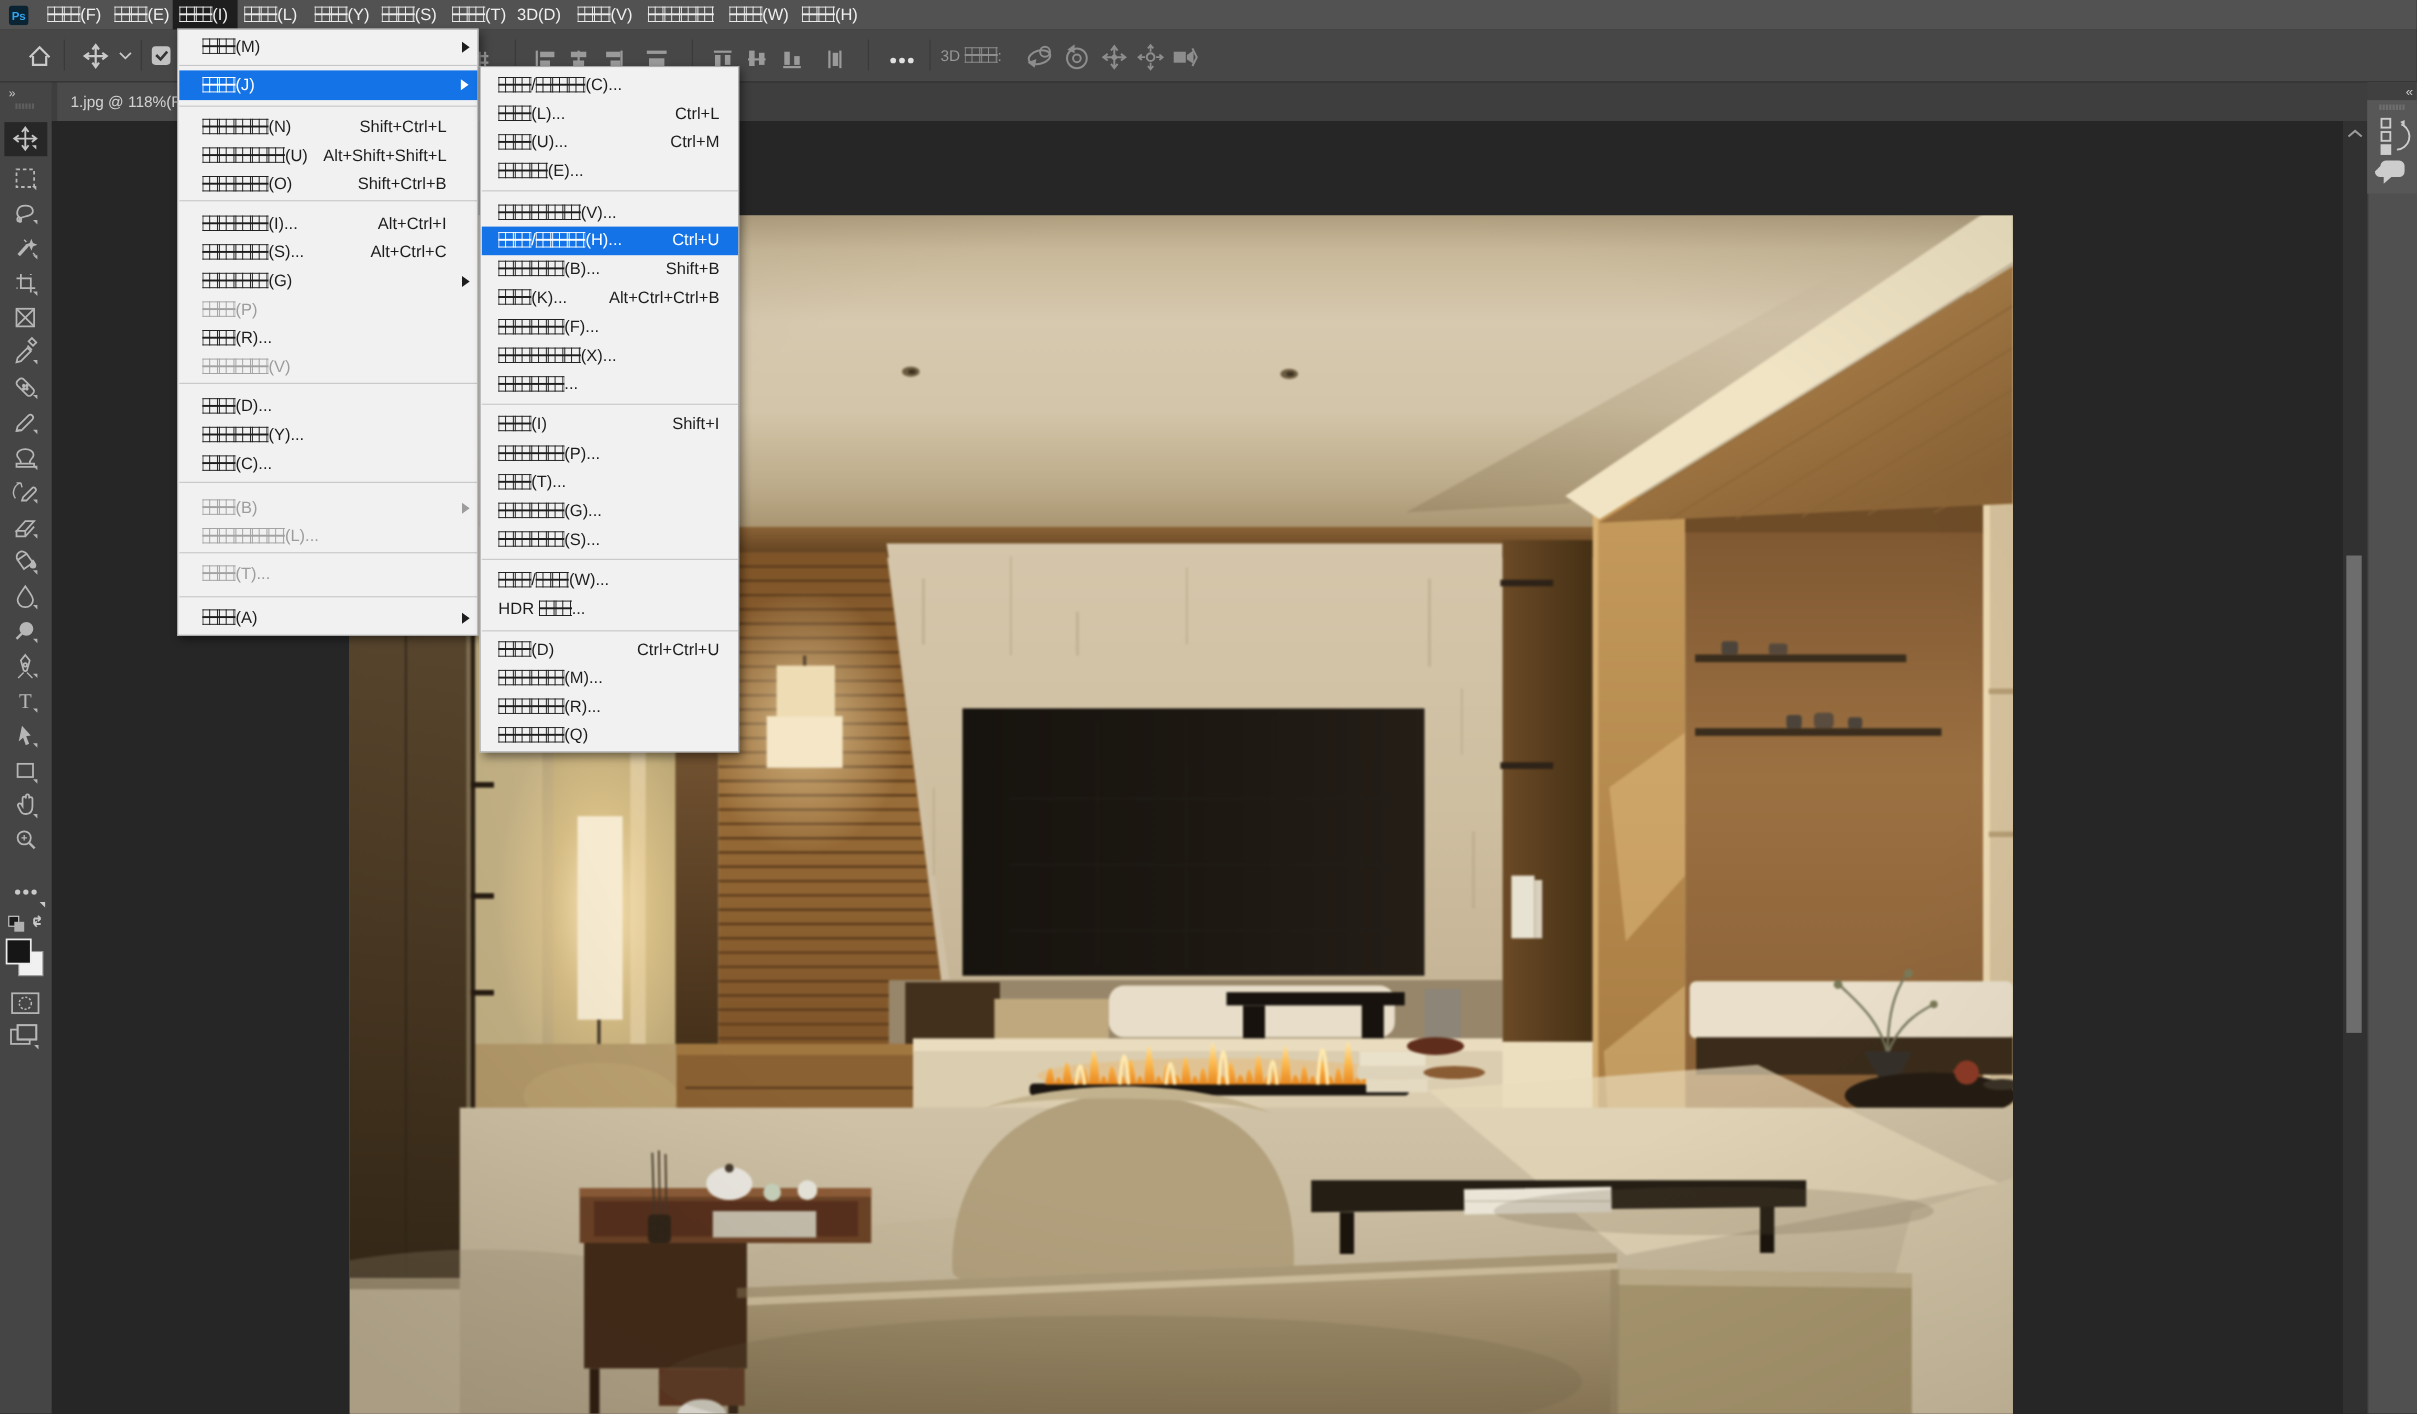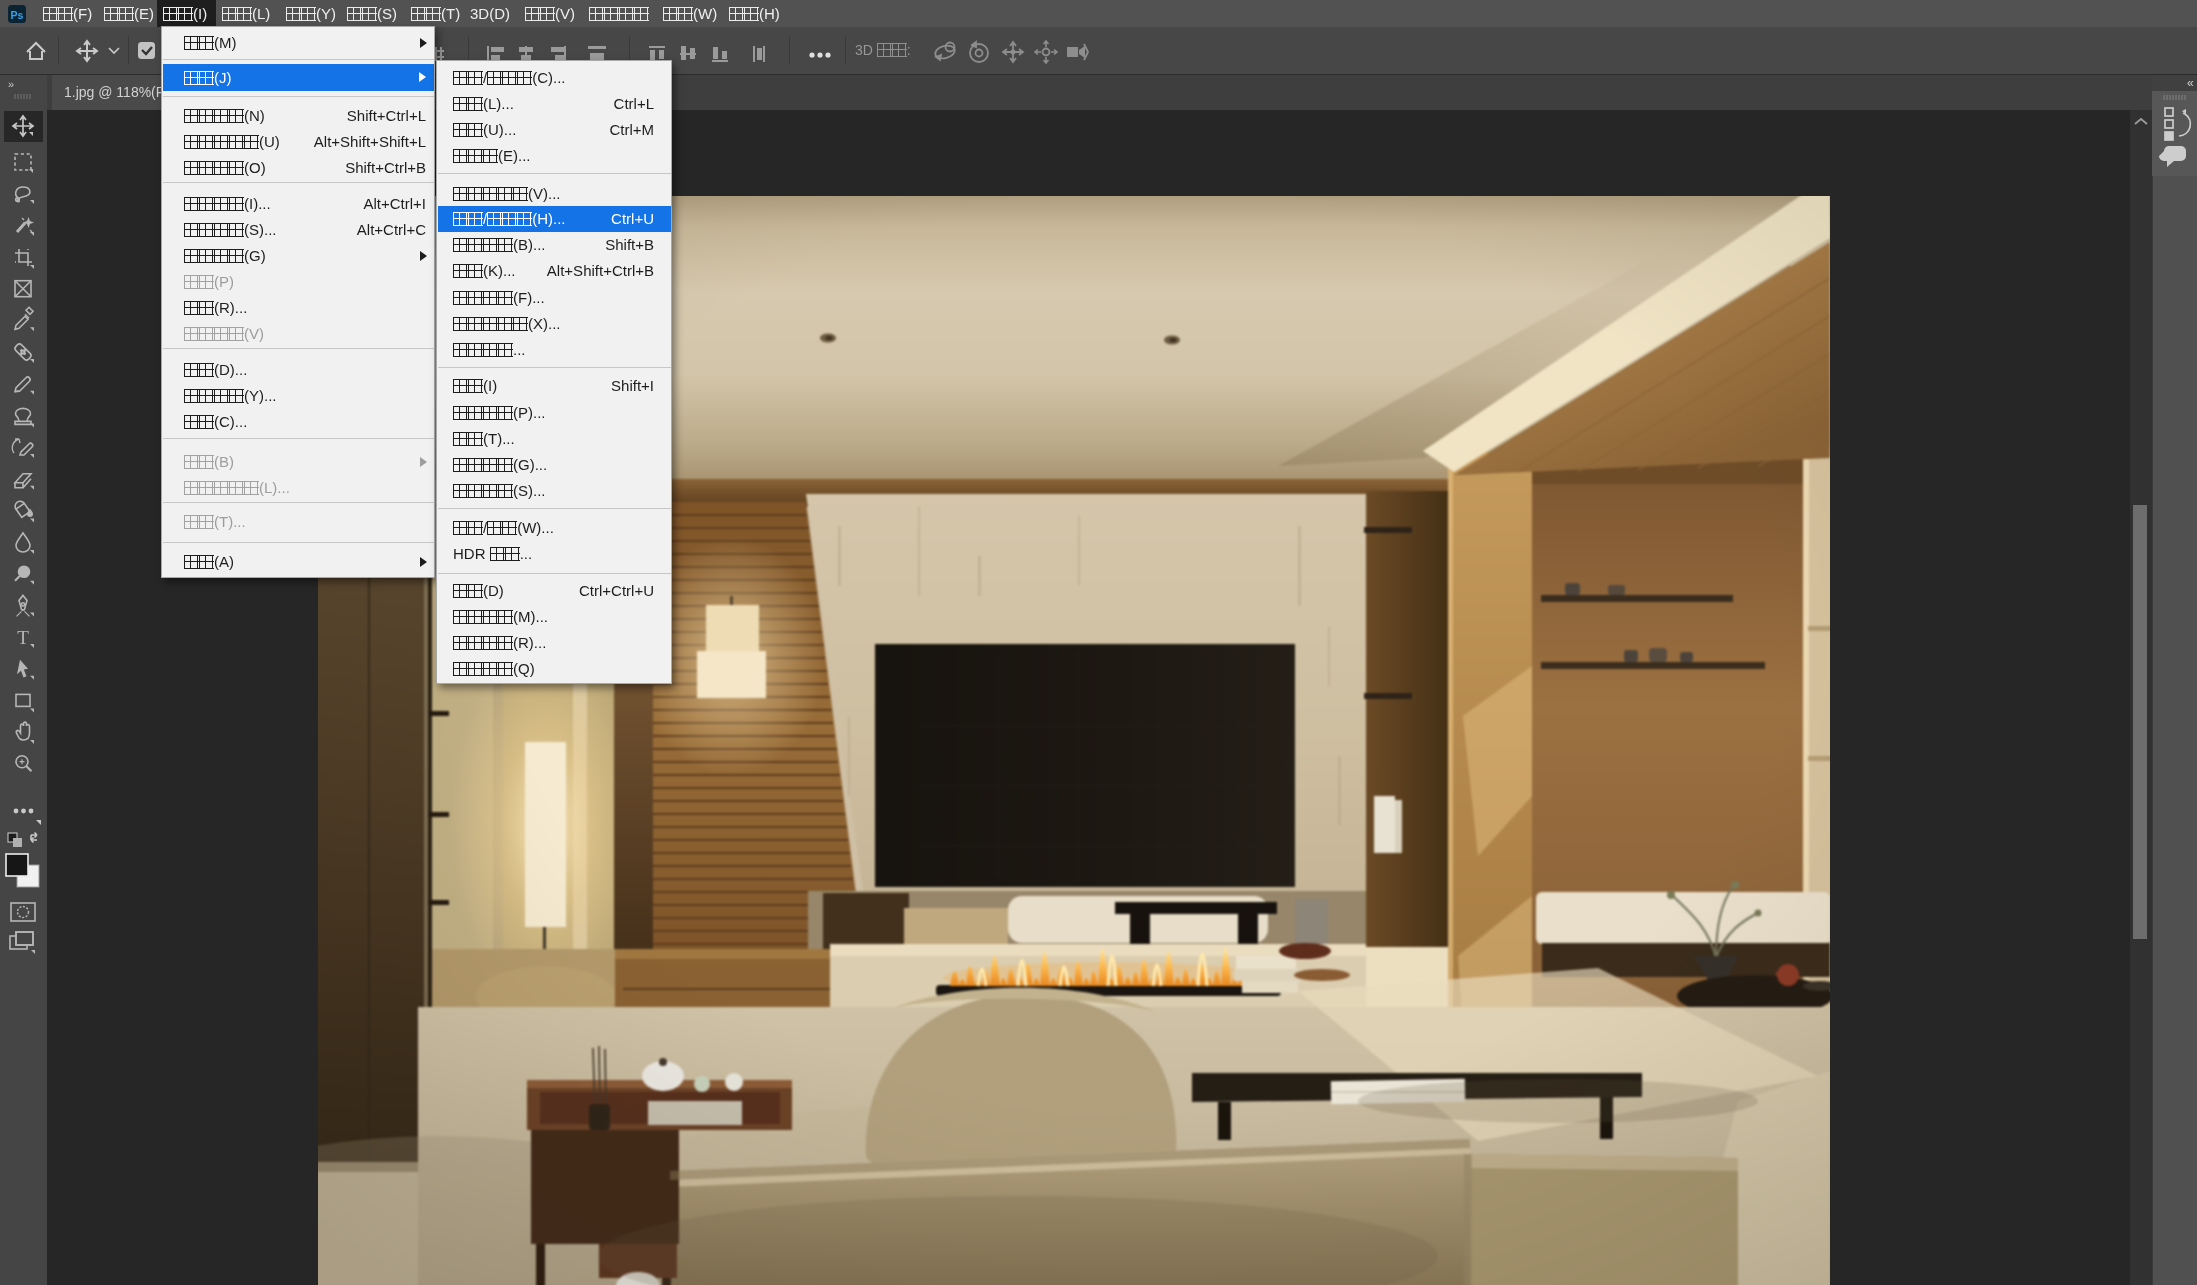--- a/index.html
+++ b/index.html
@@ -33,21 +33,21 @@
   #vthumb{left:2133px;top:505px;width:14px;height:434px;background:#6d6d6d;}
   #rpanel{left:2152px;top:75px;width:45px;height:1210px;background:#505050;border-left:1px solid #3a3a3a;}
   #rpanhead{left:2152px;top:75px;width:45px;height:16px;background:#404040;color:#cfcfcf;font-size:12px;line-height:16px;text-align:right;}
   #rpanico{left:2152px;top:91px;width:45px;height:85px;background:#575757;}
   
   .menu{background:#f1f1f1;border:1px solid #a8a8a8;box-shadow:3px 4px 8px rgba(0,0,0,.45);box-sizing:border-box;}
   #menu1{left:161px;top:26px;width:274px;height:552px;}
   #menu2{left:436px;top:60px;width:236px;height:624px;}
   .row{position:absolute;left:1px;height:26px;line-height:26px;font-size:15px;color:#1d1d1d;white-space:nowrap;}
   .sep{position:absolute;left:1px;height:1px;background:#c6c6c6;}
-  .shc{position:absolute;right:8px;height:26px;line-height:26px;font-size:15px;color:#1d1d1d;}
+  .shc{position:absolute;right:28px;height:26px;line-height:26px;font-size:15px;color:#1d1d1d;}
   #menu2 .shc{right:17px;}
   .hot{background:#1473e6;color:#fff;}
   .arr{position:absolute;width:0;height:0;border:5px solid transparent;border-right:none;border-left:7px solid #1d1d1d;}
   .garr{border-left-color:#9d9d9d;}
   .warr{border-left-color:#fff;}
 </style></head>
 <body>
 <div class="abs" id="canvas"></div>
 
 <div class="abs" id="photo" style="left:318px;top:196px;width:1512px;height:1089px;overflow:hidden;background:#cfc0a5;">
@@ -684,21 +684,21 @@
   <div class="row" style="top:56px;left:16px"><i class="z zd w2"></i>(U)...</div>
     <div class="shc" style="top:56px">Ctrl+M</div>
   <div class="row" style="top:82px;left:16px"><i class="z zd w3"></i>(E)...</div>
   <div class="sep" style="top:112px;width:233px"></div>
   <div class="row" style="top:120px;left:16px"><i class="z zd w5"></i>(V)...</div>
   <div class="row hot" style="top:145px;left:1px;width:233px"><span style="margin-left:15px"><i class="z zw w2"></i>/<i class="z zw w3"></i>(H)...</span></div>
     <div class="shc" style="top:145px;color:#fff">Ctrl+U</div>
   <div class="row" style="top:171px;left:16px"><i class="z zd w4"></i>(B)...</div>
     <div class="shc" style="top:171px">Shift+B</div>
   <div class="row" style="top:197px;left:16px"><i class="z zd w2"></i>(K)...</div>
-    <div class="shc" style="top:197px">Alt+Shift+Ctrl+B</div>
+    <div class="shc" style="top:197px">Alt+Ctrl+Ctrl+B</div>
   <div class="row" style="top:224px;left:16px"><i class="z zd w4"></i>(F)...</div>
   <div class="row" style="top:250px;left:16px"><i class="z zd w5"></i>(X)...</div>
   <div class="row" style="top:276px;left:16px"><i class="z zd w4"></i>...</div>
   <div class="sep" style="top:306px;width:233px"></div>
   <div class="row" style="top:312px;left:16px"><i class="z zd w2"></i>(I)</div>
     <div class="shc" style="top:312px">Shift+I</div>
   <div class="row" style="top:339px;left:16px"><i class="z zd w4"></i>(P)...</div>
   <div class="row" style="top:365px;left:16px"><i class="z zd w2"></i>(T)...</div>
   <div class="row" style="top:391px;left:16px"><i class="z zd w4"></i>(G)...</div>
   <div class="row" style="top:417px;left:16px"><i class="z zd w4"></i>(S)...</div>

